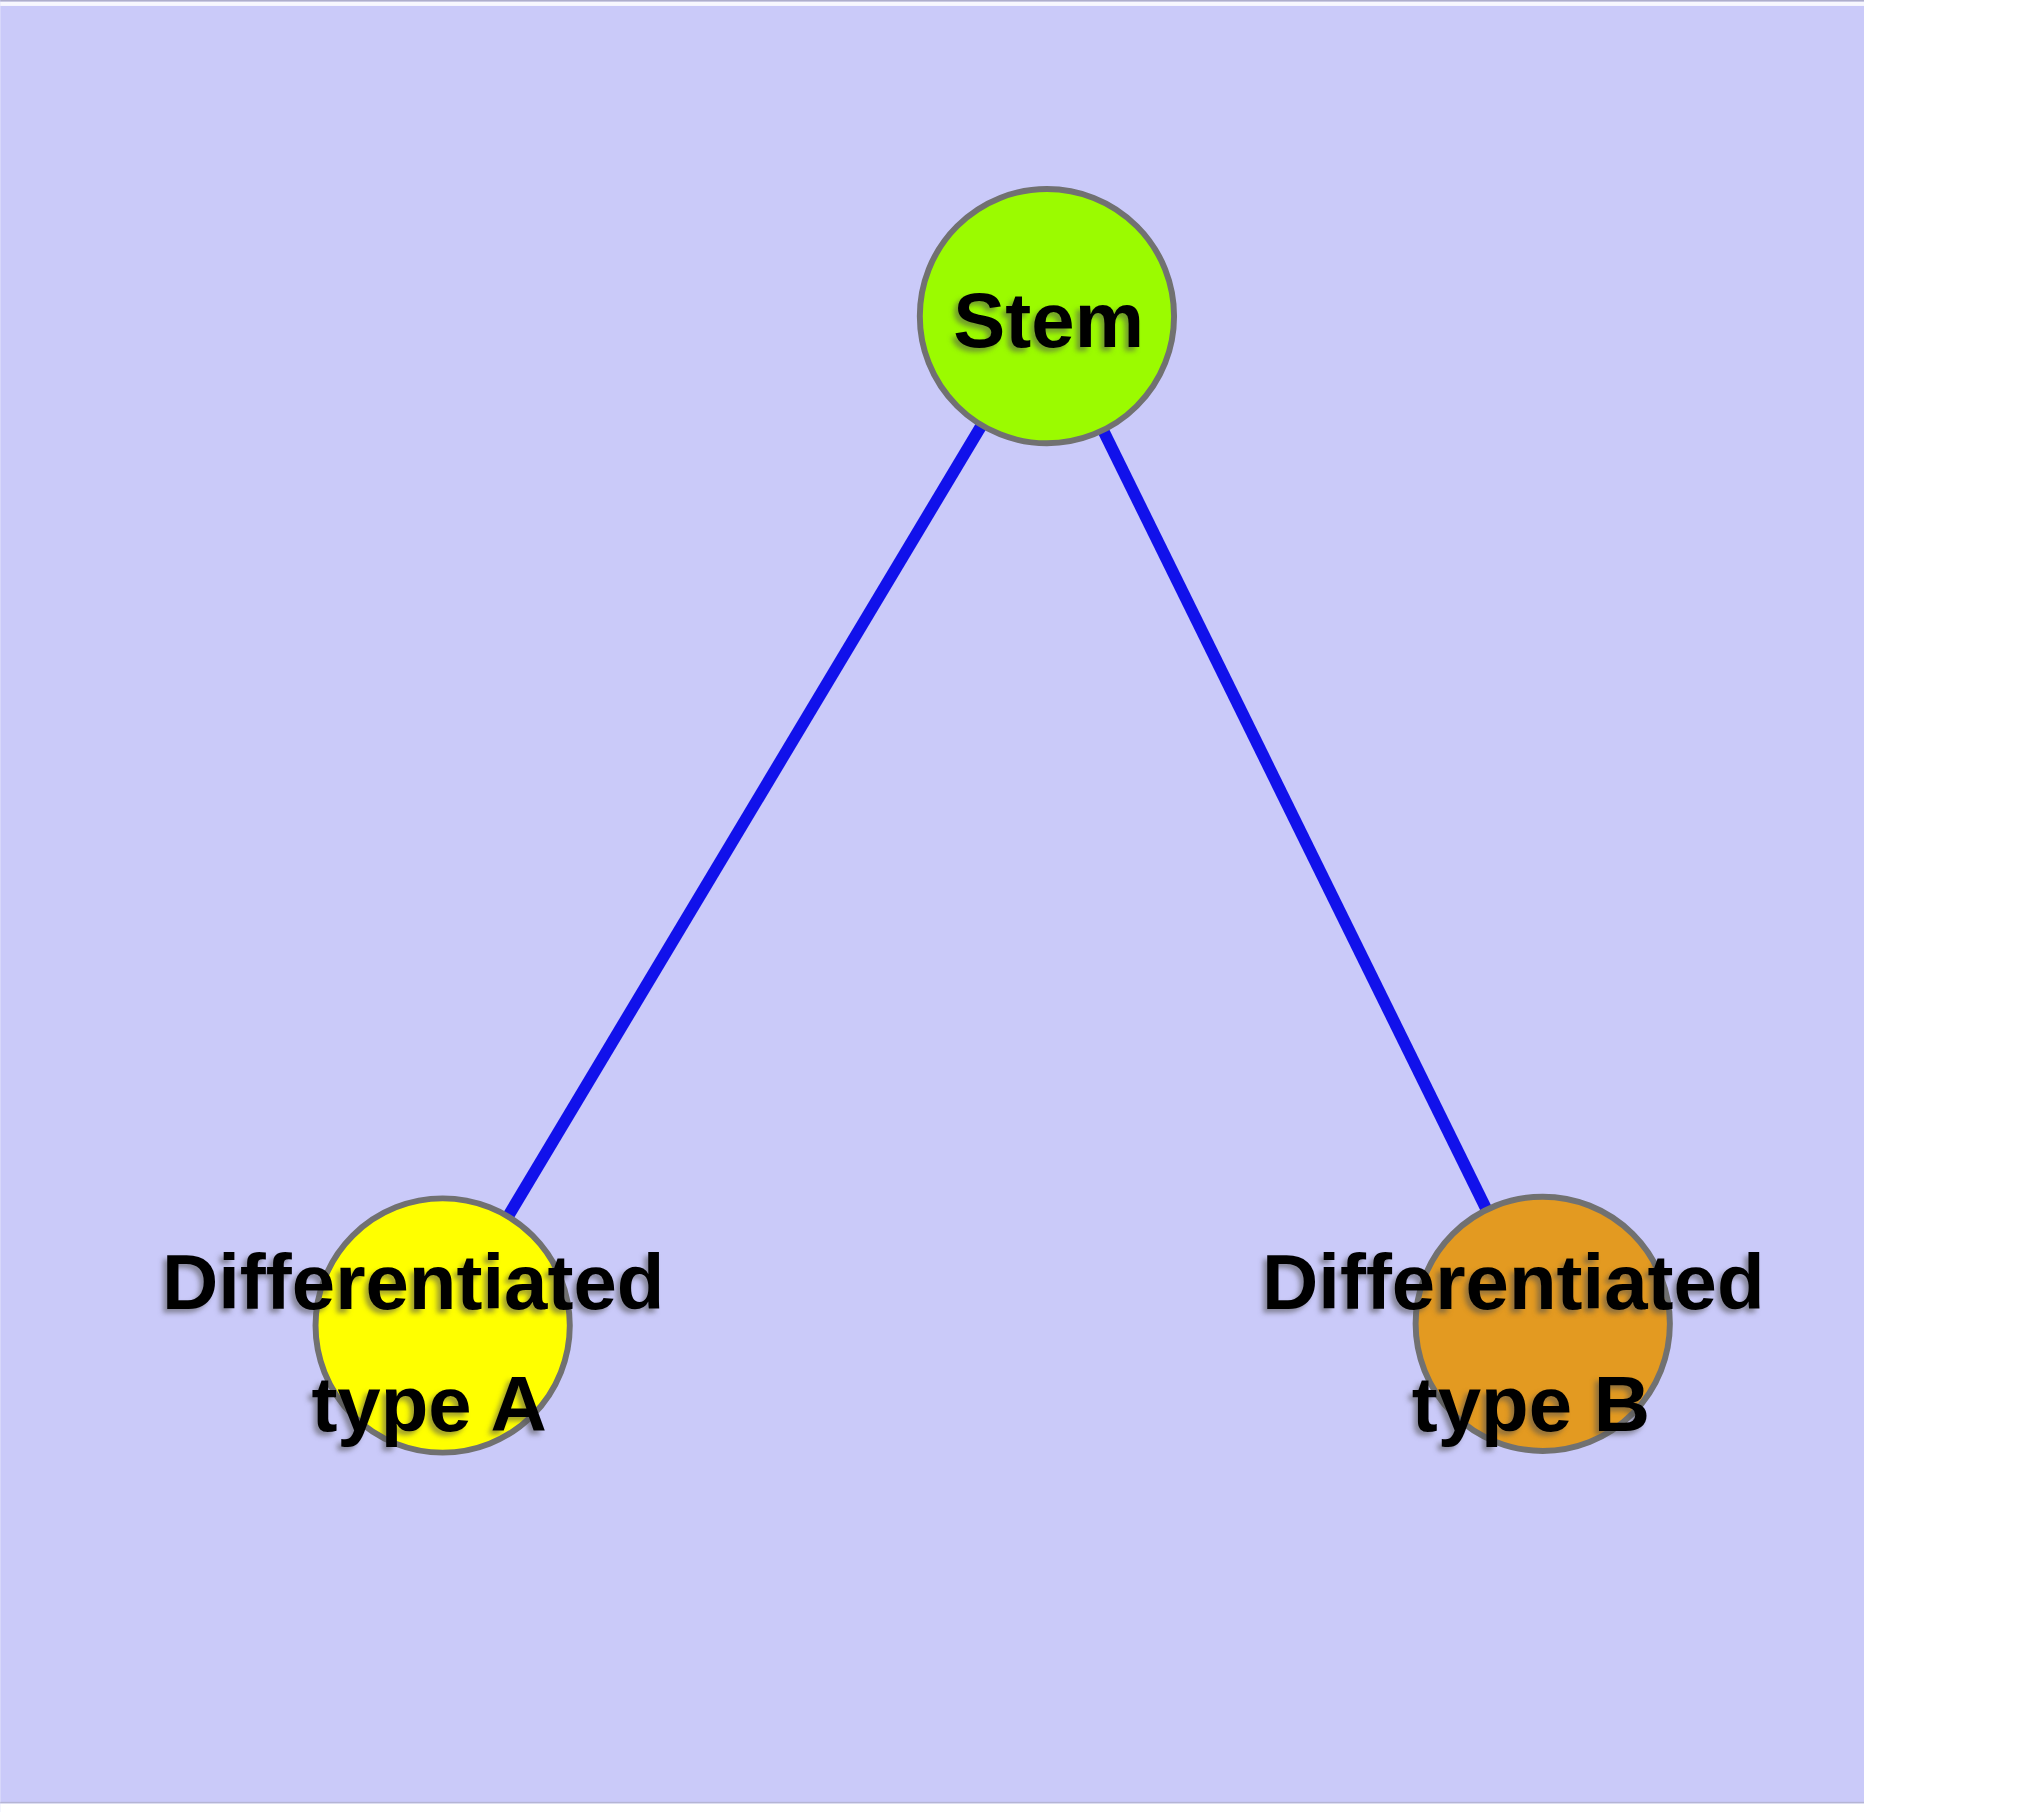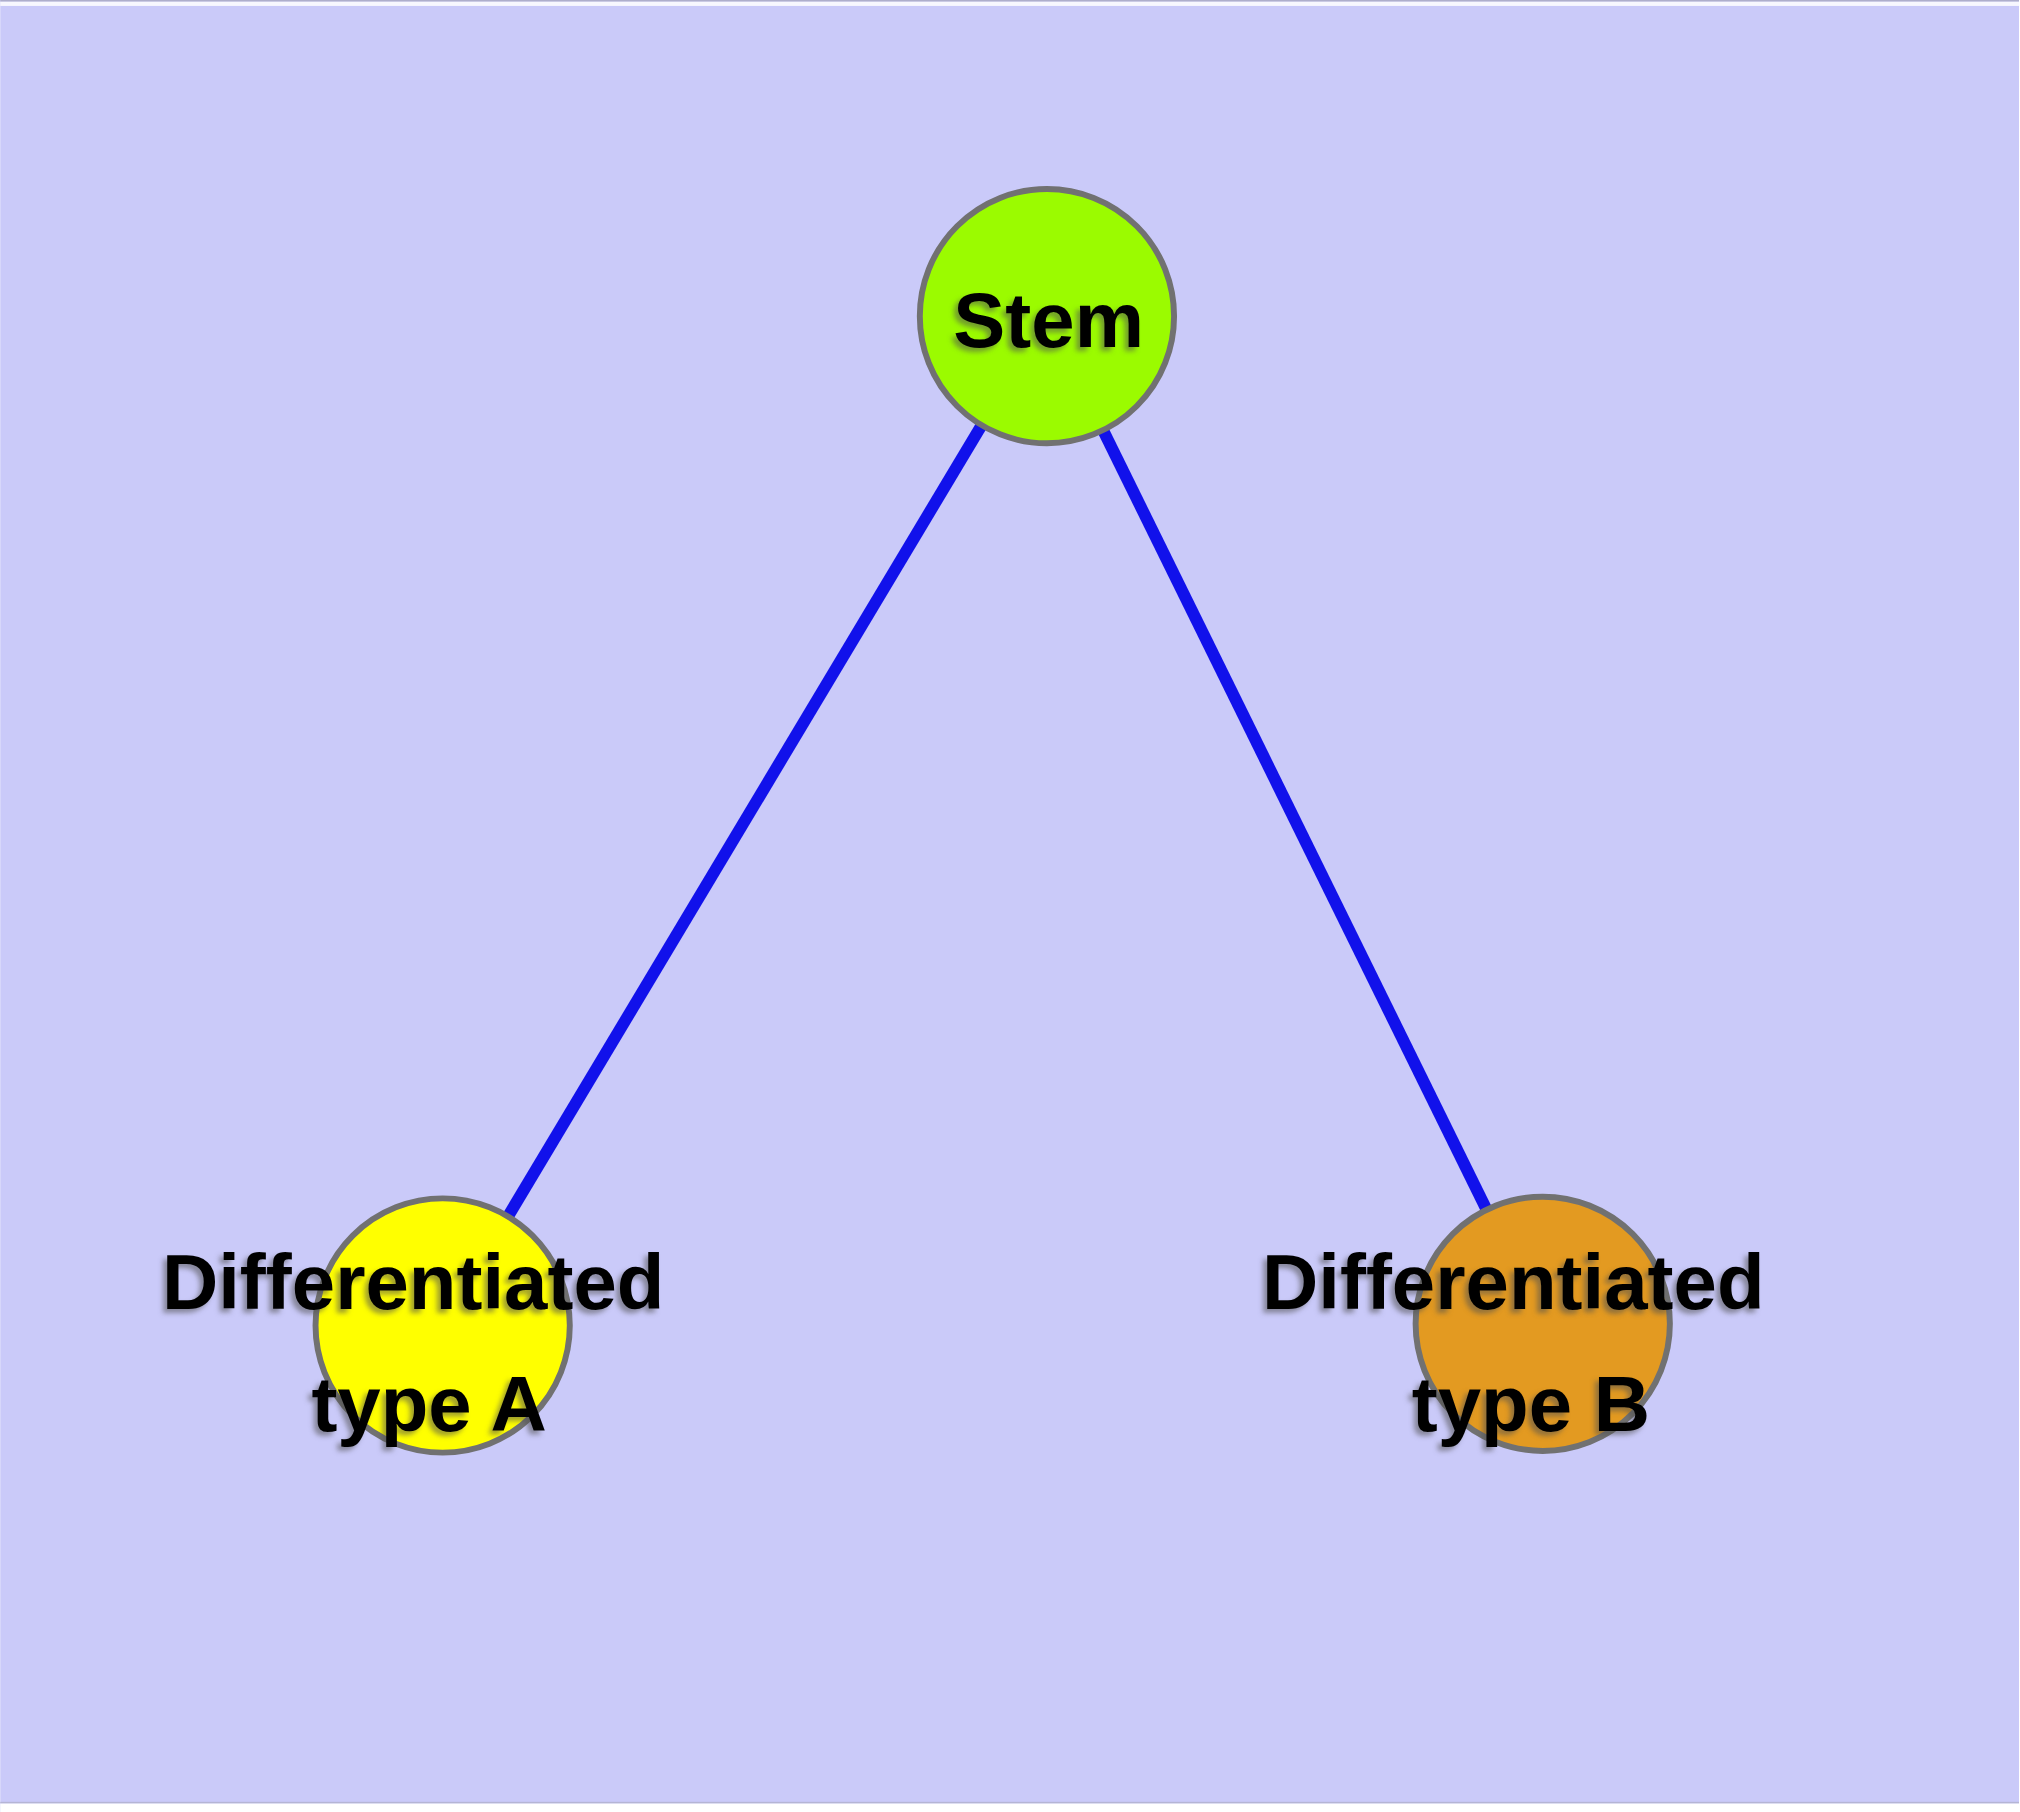--- a/index.html
+++ b/index.html
@@ -2,21 +2,21 @@
 <html style="font-size:13.6px"><head>
 <meta charset="utf-8">
 <style>
   html, body {
     margin: 0;
     padding: 0;
     background: #ffffff;
   }
   .stage {
     position: relative;
-    width: 2019px;
+    width: 1864px;
     height: 1812px;
     overflow: hidden;
   }
   svg {
     display: block;
   }
   .node-circle {
     stroke-width: 7px;
   }
   .edge-line {

